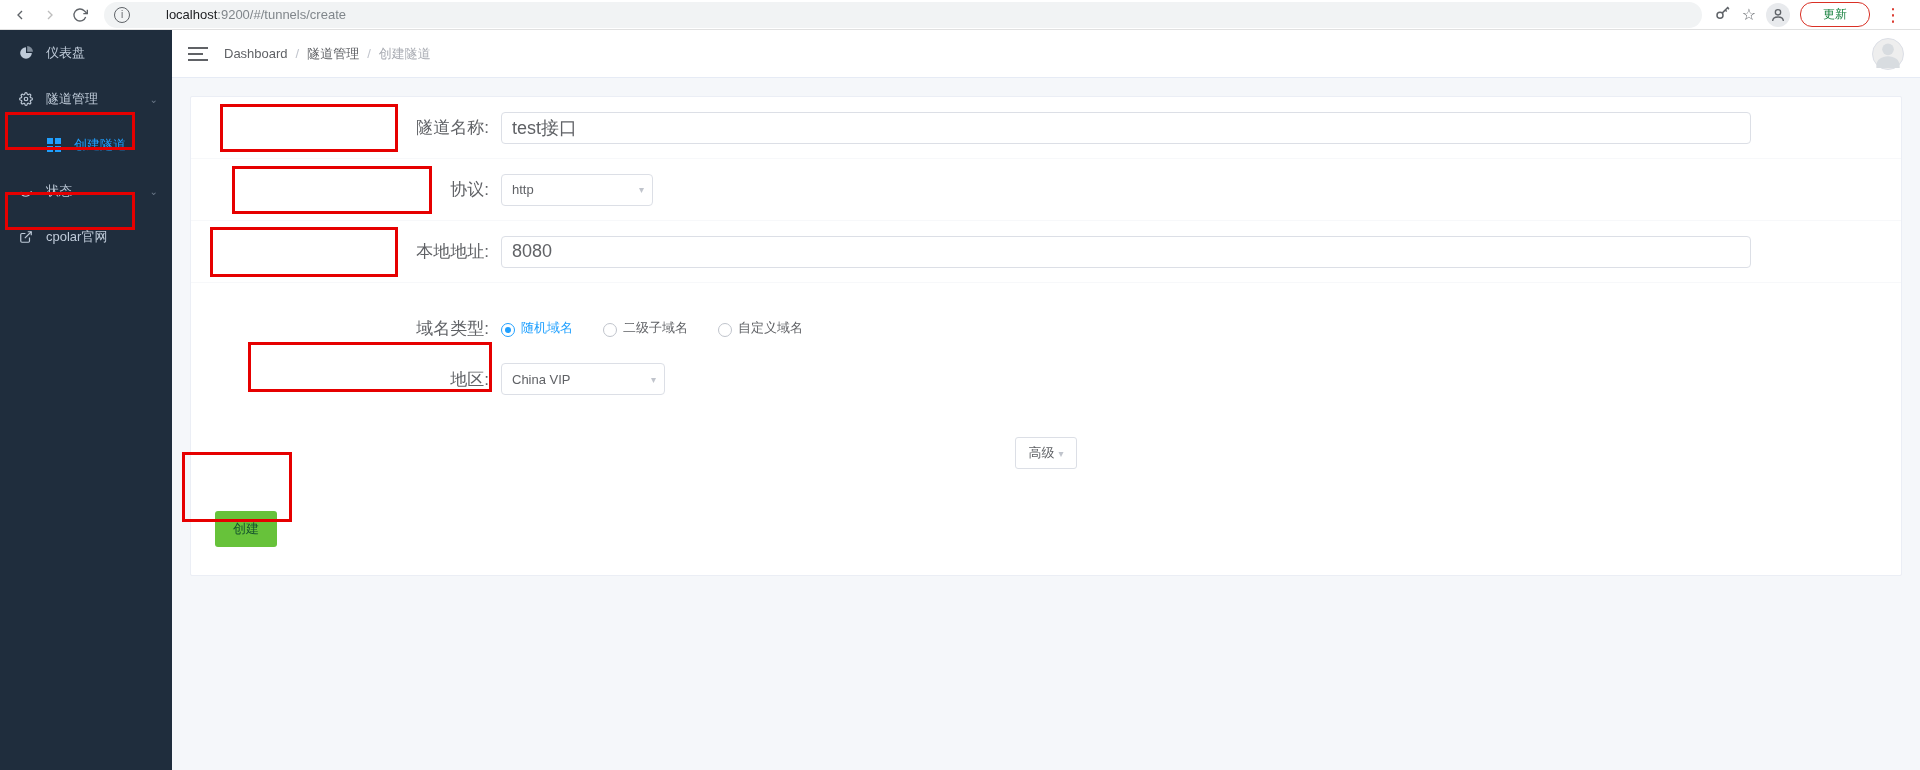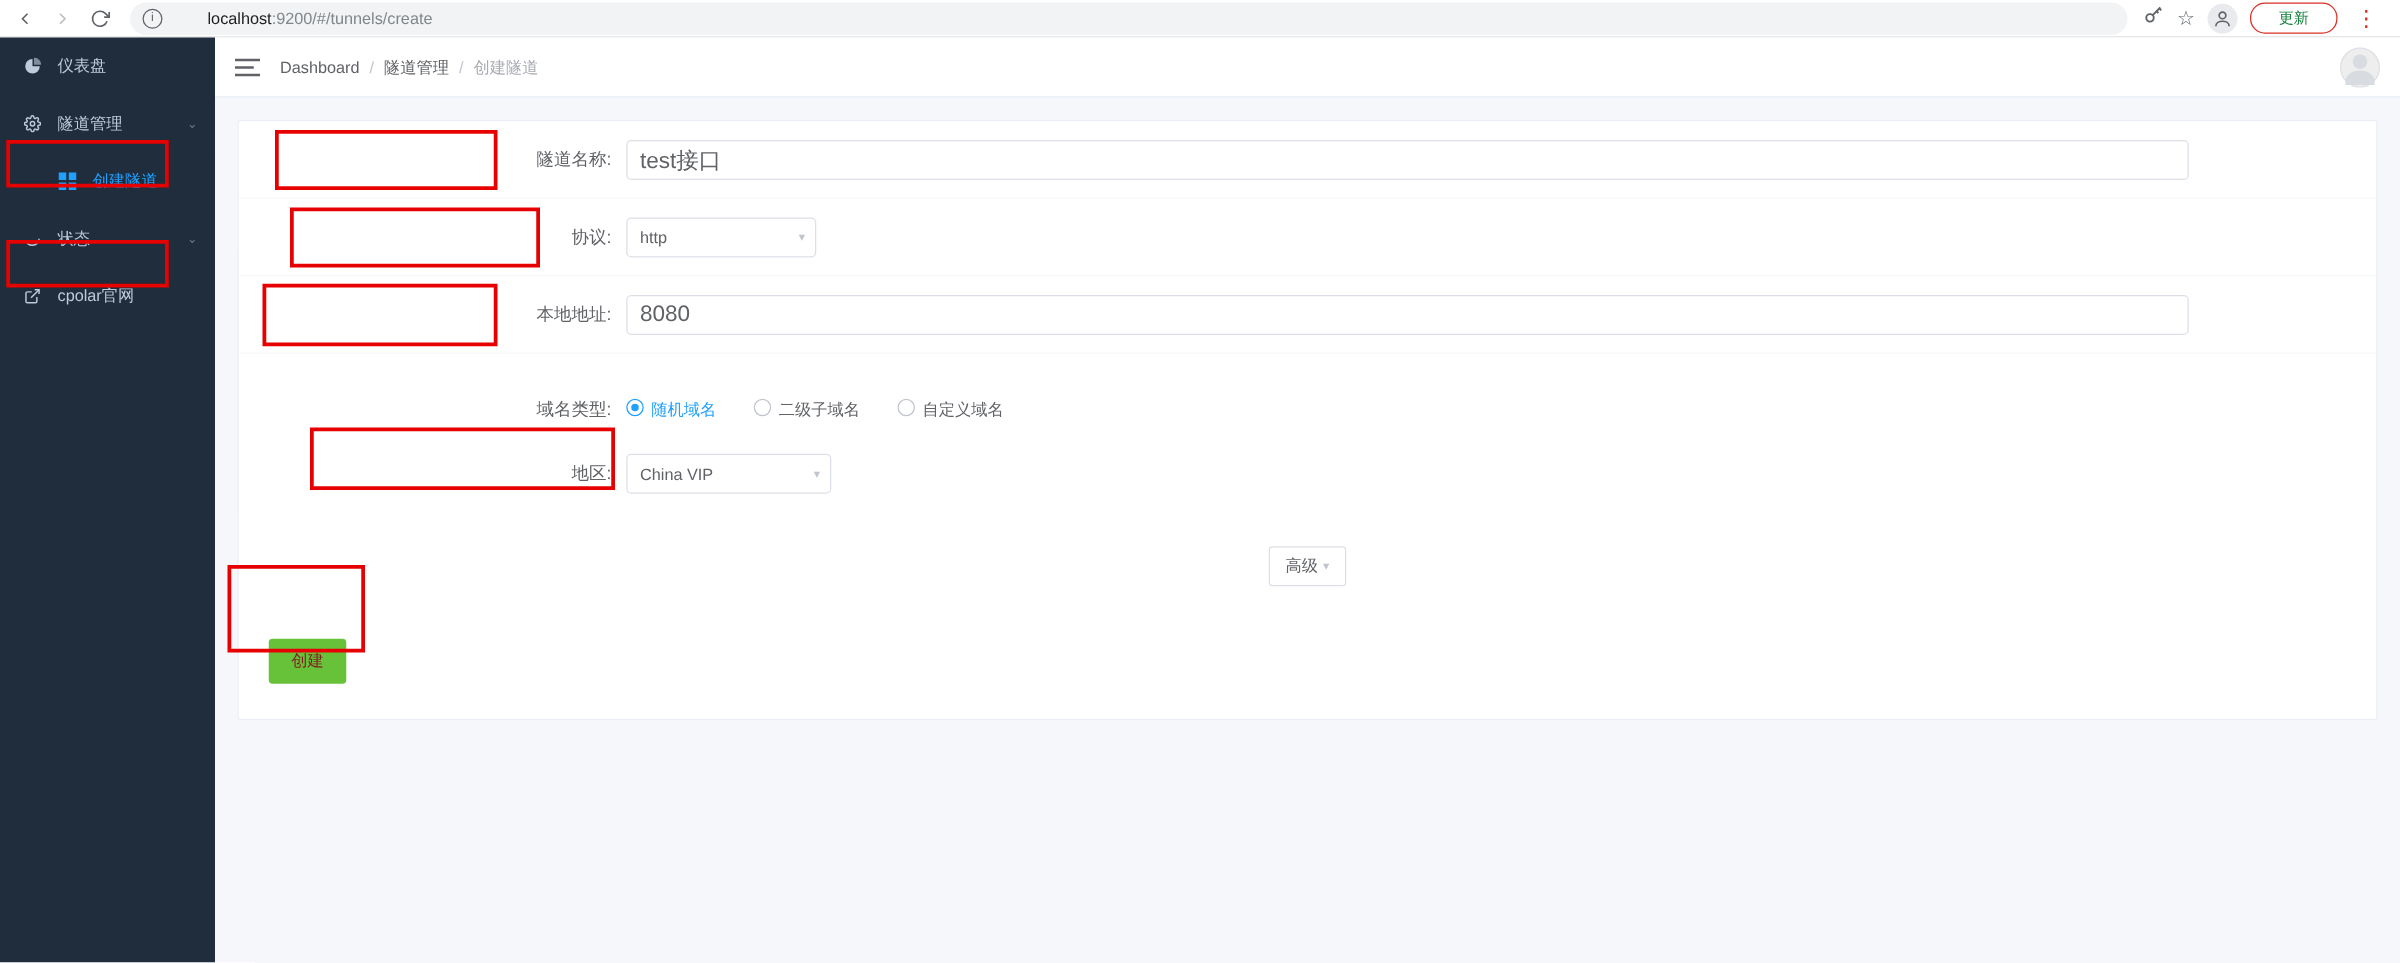--- a/index.html
+++ b/index.html
@@ -48,41 +48,41 @@
     .crumb { color: #606266; }
     .crumb.current { color: #a8abb2; }
     .crumb-sep { color: #c0c4cc; }
     .avatar { width: 32px; height: 32px; border-radius: 50%; background: #eee; margin-left: auto; border: 1px solid #dcdfe6; display:flex; align-items:center; justify-content:center; color:#c0c4cc; }
     .avatar svg { width: 28px; height: 28px; }
     
     .content { padding: 18px; overflow: auto; }
     .card { background: #fff; border: 1px solid #ebeef5; border-radius: 2px; padding: 0; }
     .form-row { display: flex; align-items: center; min-height: 62px; padding: 0 0; border-bottom: 1px solid #f7f8fa; position: relative; }
     .form-row:last-of-type { border-bottom: none; }
-    .label-col { width: 310px; text-align: right; padding-right: 12px; font-size: 14px; color: #606266; flex-shrink:0; }
+    .label-col { width: 310px; text-align: right; padding-right: 12px; font-size: 17px; color: #606266; flex-shrink:0; }
     .control-col { flex: 1; display: flex; align-items: center; gap: 24px; padding-right: 20px; }
     .input-el { height: 32px; border: 1px solid #dcdfe6; border-radius: 4px; padding: 0 10px; width: 100%; font-size: 18px; color: #606266; }
     .select-el { height: 32px; border: 1px solid #dcdfe6; border-radius: 4px; padding: 0 26px 0 10px; min-width: 150px; font-size: 13px; color: #606266; position: relative; display:flex; align-items:center; background:#fff; }
     .select-caret { position: absolute; right: 8px; color: #c0c4cc; pointer-events:none; font-size:10px; }
     
     .radio-group { display: flex; gap: 30px; }
-    .radio-item { display: flex; align-items: flex-start; gap: 6px; font-size: 13px; color: #606266; cursor: pointer; }
+    .radio-item { display: flex; align-items: flex-end; gap: 6px; font-size: 13px; color: #606266; cursor: pointer; }
     .radio-circle { width: 14px; height: 14px; border: 1px solid #c0c4cc; border-radius: 50%; display: inline-flex; align-items:center; justify-content:center; }
     .radio-item.checked .radio-circle { border-color: #20a0ff; }
     .radio-item.checked .radio-circle::after { content:""; width: 6px; height:6px; background:#20a0ff; border-radius:50%; }
     .radio-item.checked .radio-label { color: #20a0ff; }
     
     .region-row { padding: 18px 0; }
     
     .advanced-row { display:flex; justify-content:center; padding: 24px 0; }
     .advanced-btn { border: 1px solid #dcdfe6; background: #fff; padding: 6px 12px; border-radius: 3px; font-size: 13px; color: #606266; display:flex; align-items:center; gap:4px; cursor:pointer; }
     .advanced-btn .caret { font-size: 10px; color:#c0c4cc; }
     
     .submit-area { padding: 18px 24px 28px; }
-    .create-btn { background: #67c23a; color: #7f1d1d; border: none; padding: 9px 18px; border-radius: 3px; font-size: 13px; cursor: pointer; font-family: Liberation Mono, monospace; }
+    .create-btn { background: #67c23a; color: #14532d; border: none; padding: 9px 18px; border-radius: 3px; font-size: 13px; cursor: pointer; font-family: Liberation Mono, monospace; }
     
     
     .hl { position: absolute; border: 3px solid #e60000; pointer-events: none; z-index: 50; }
     .app-container { position: relative; }
     
     
     .tunnel-name-input { width: 1250px; }
     .protocol-select { width: 152px; }
     .local-addr-input { width: 1250px; }
     .region-select { width: 164px; }

